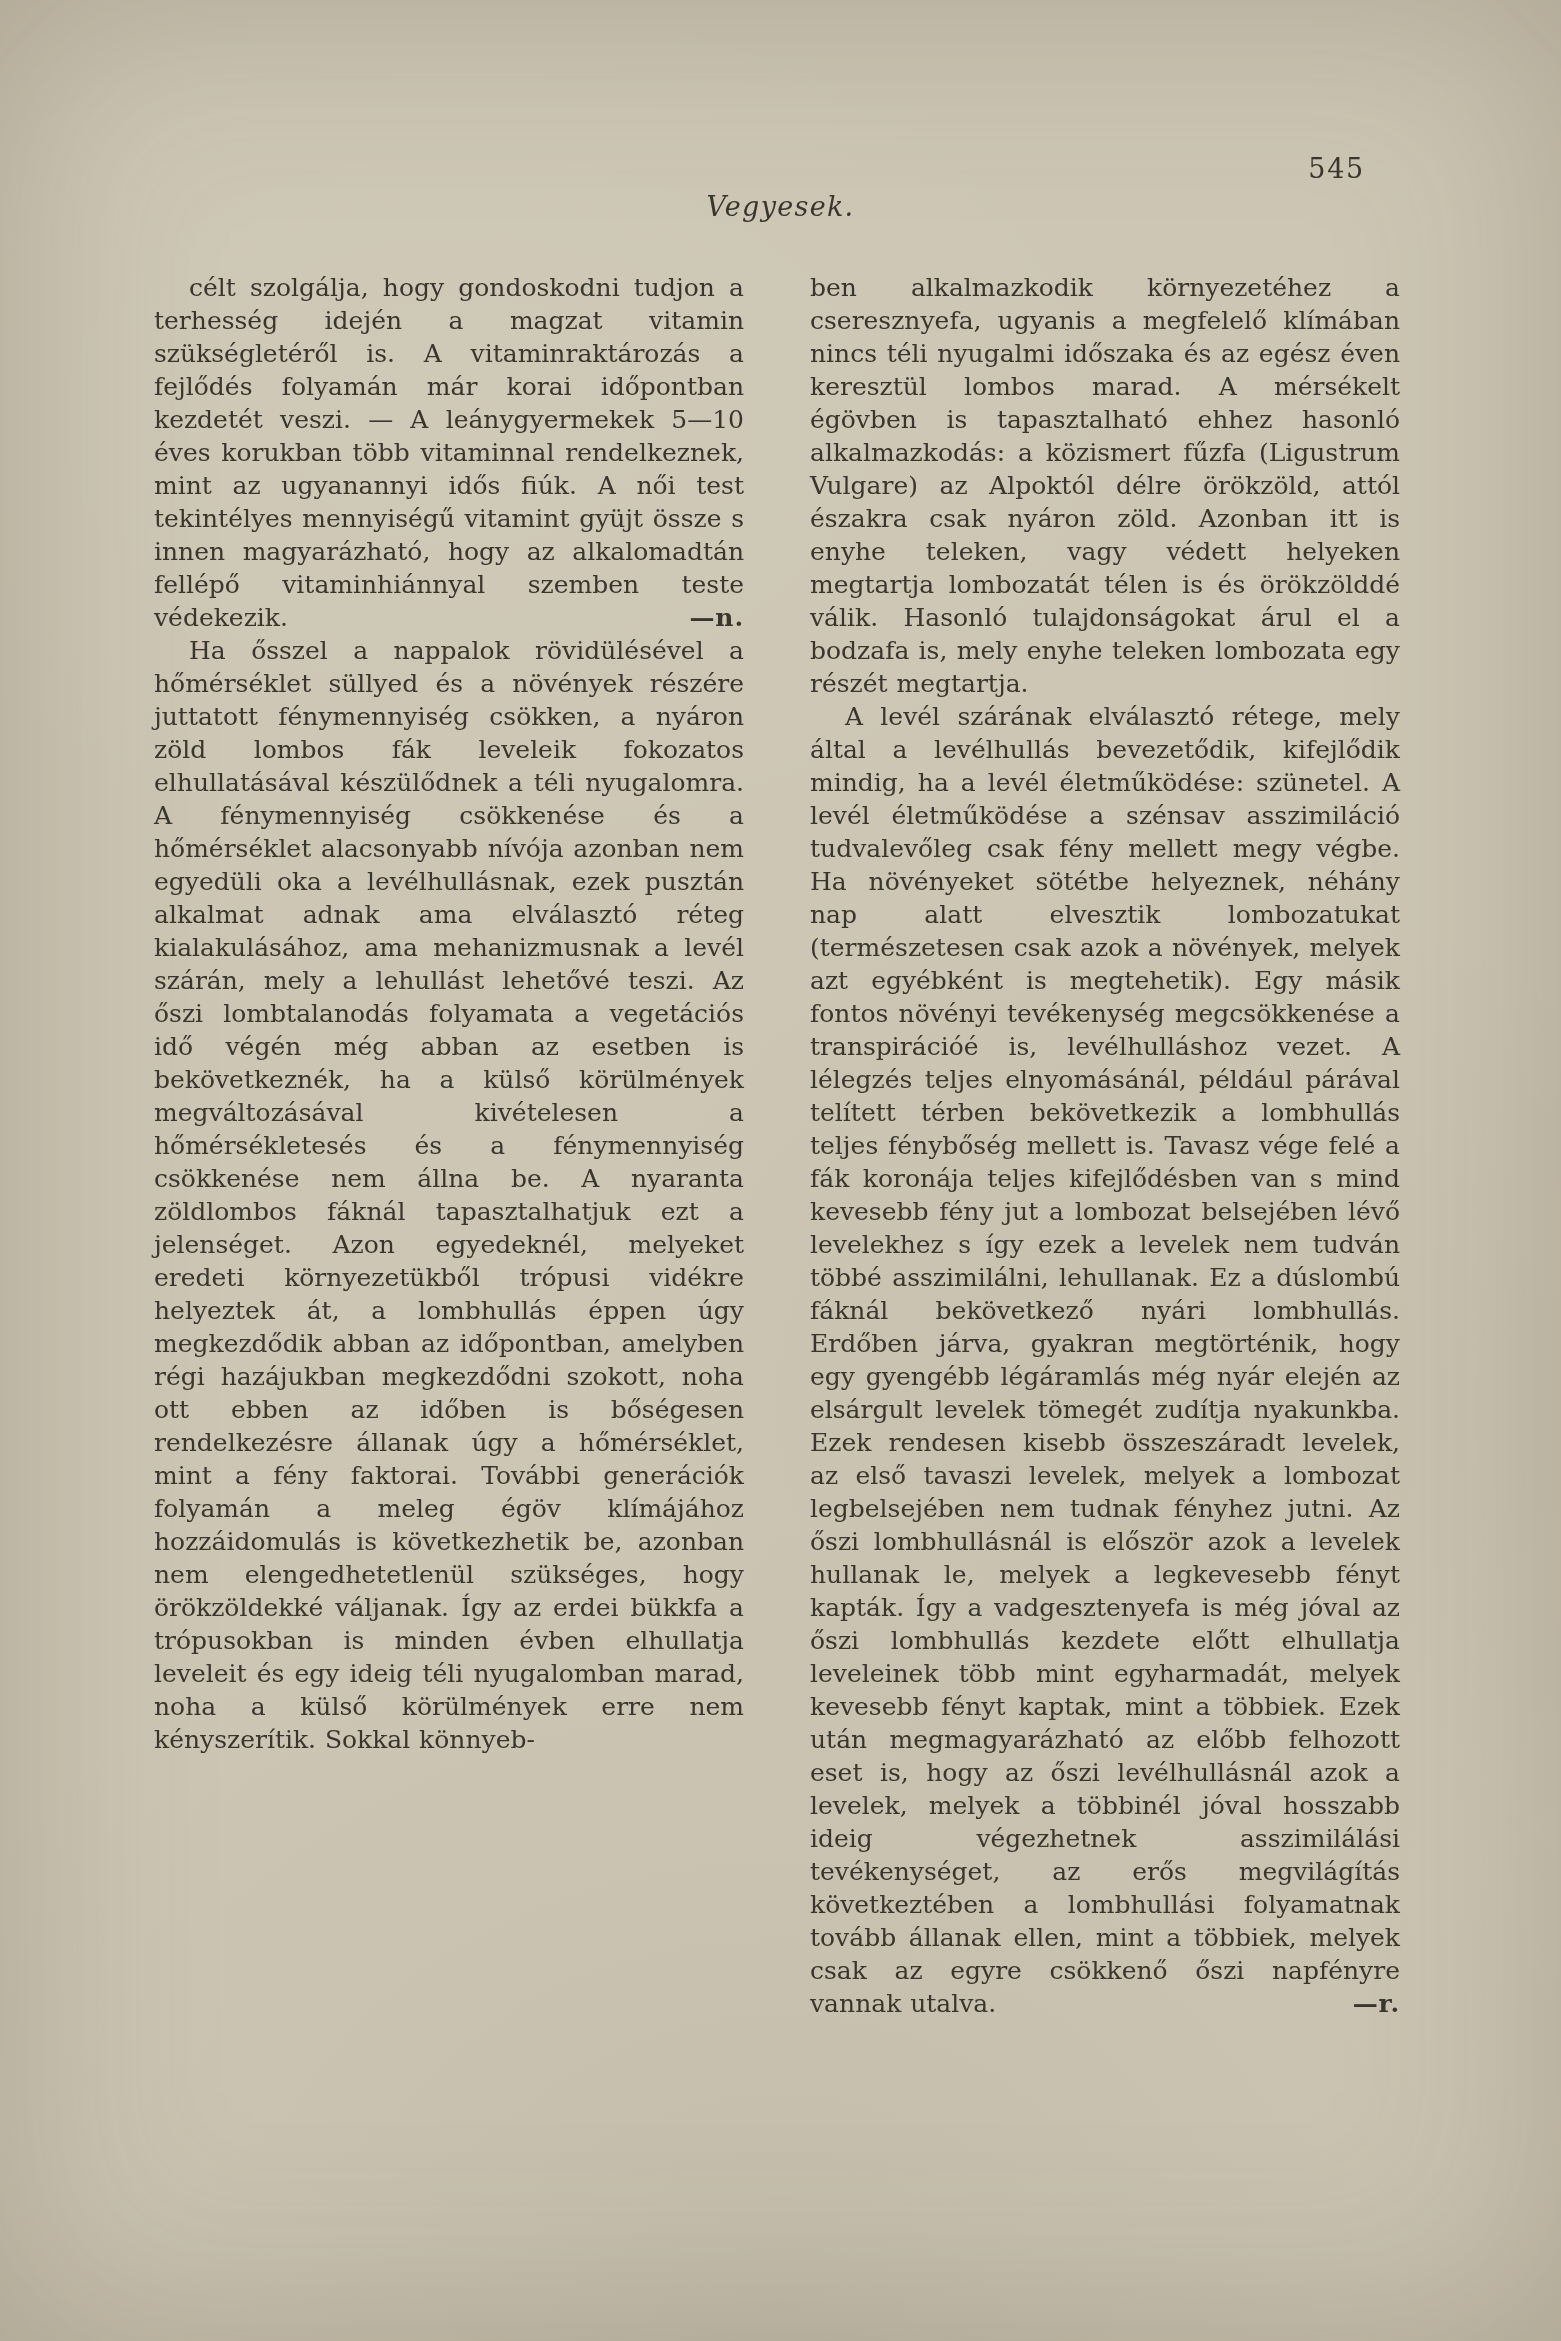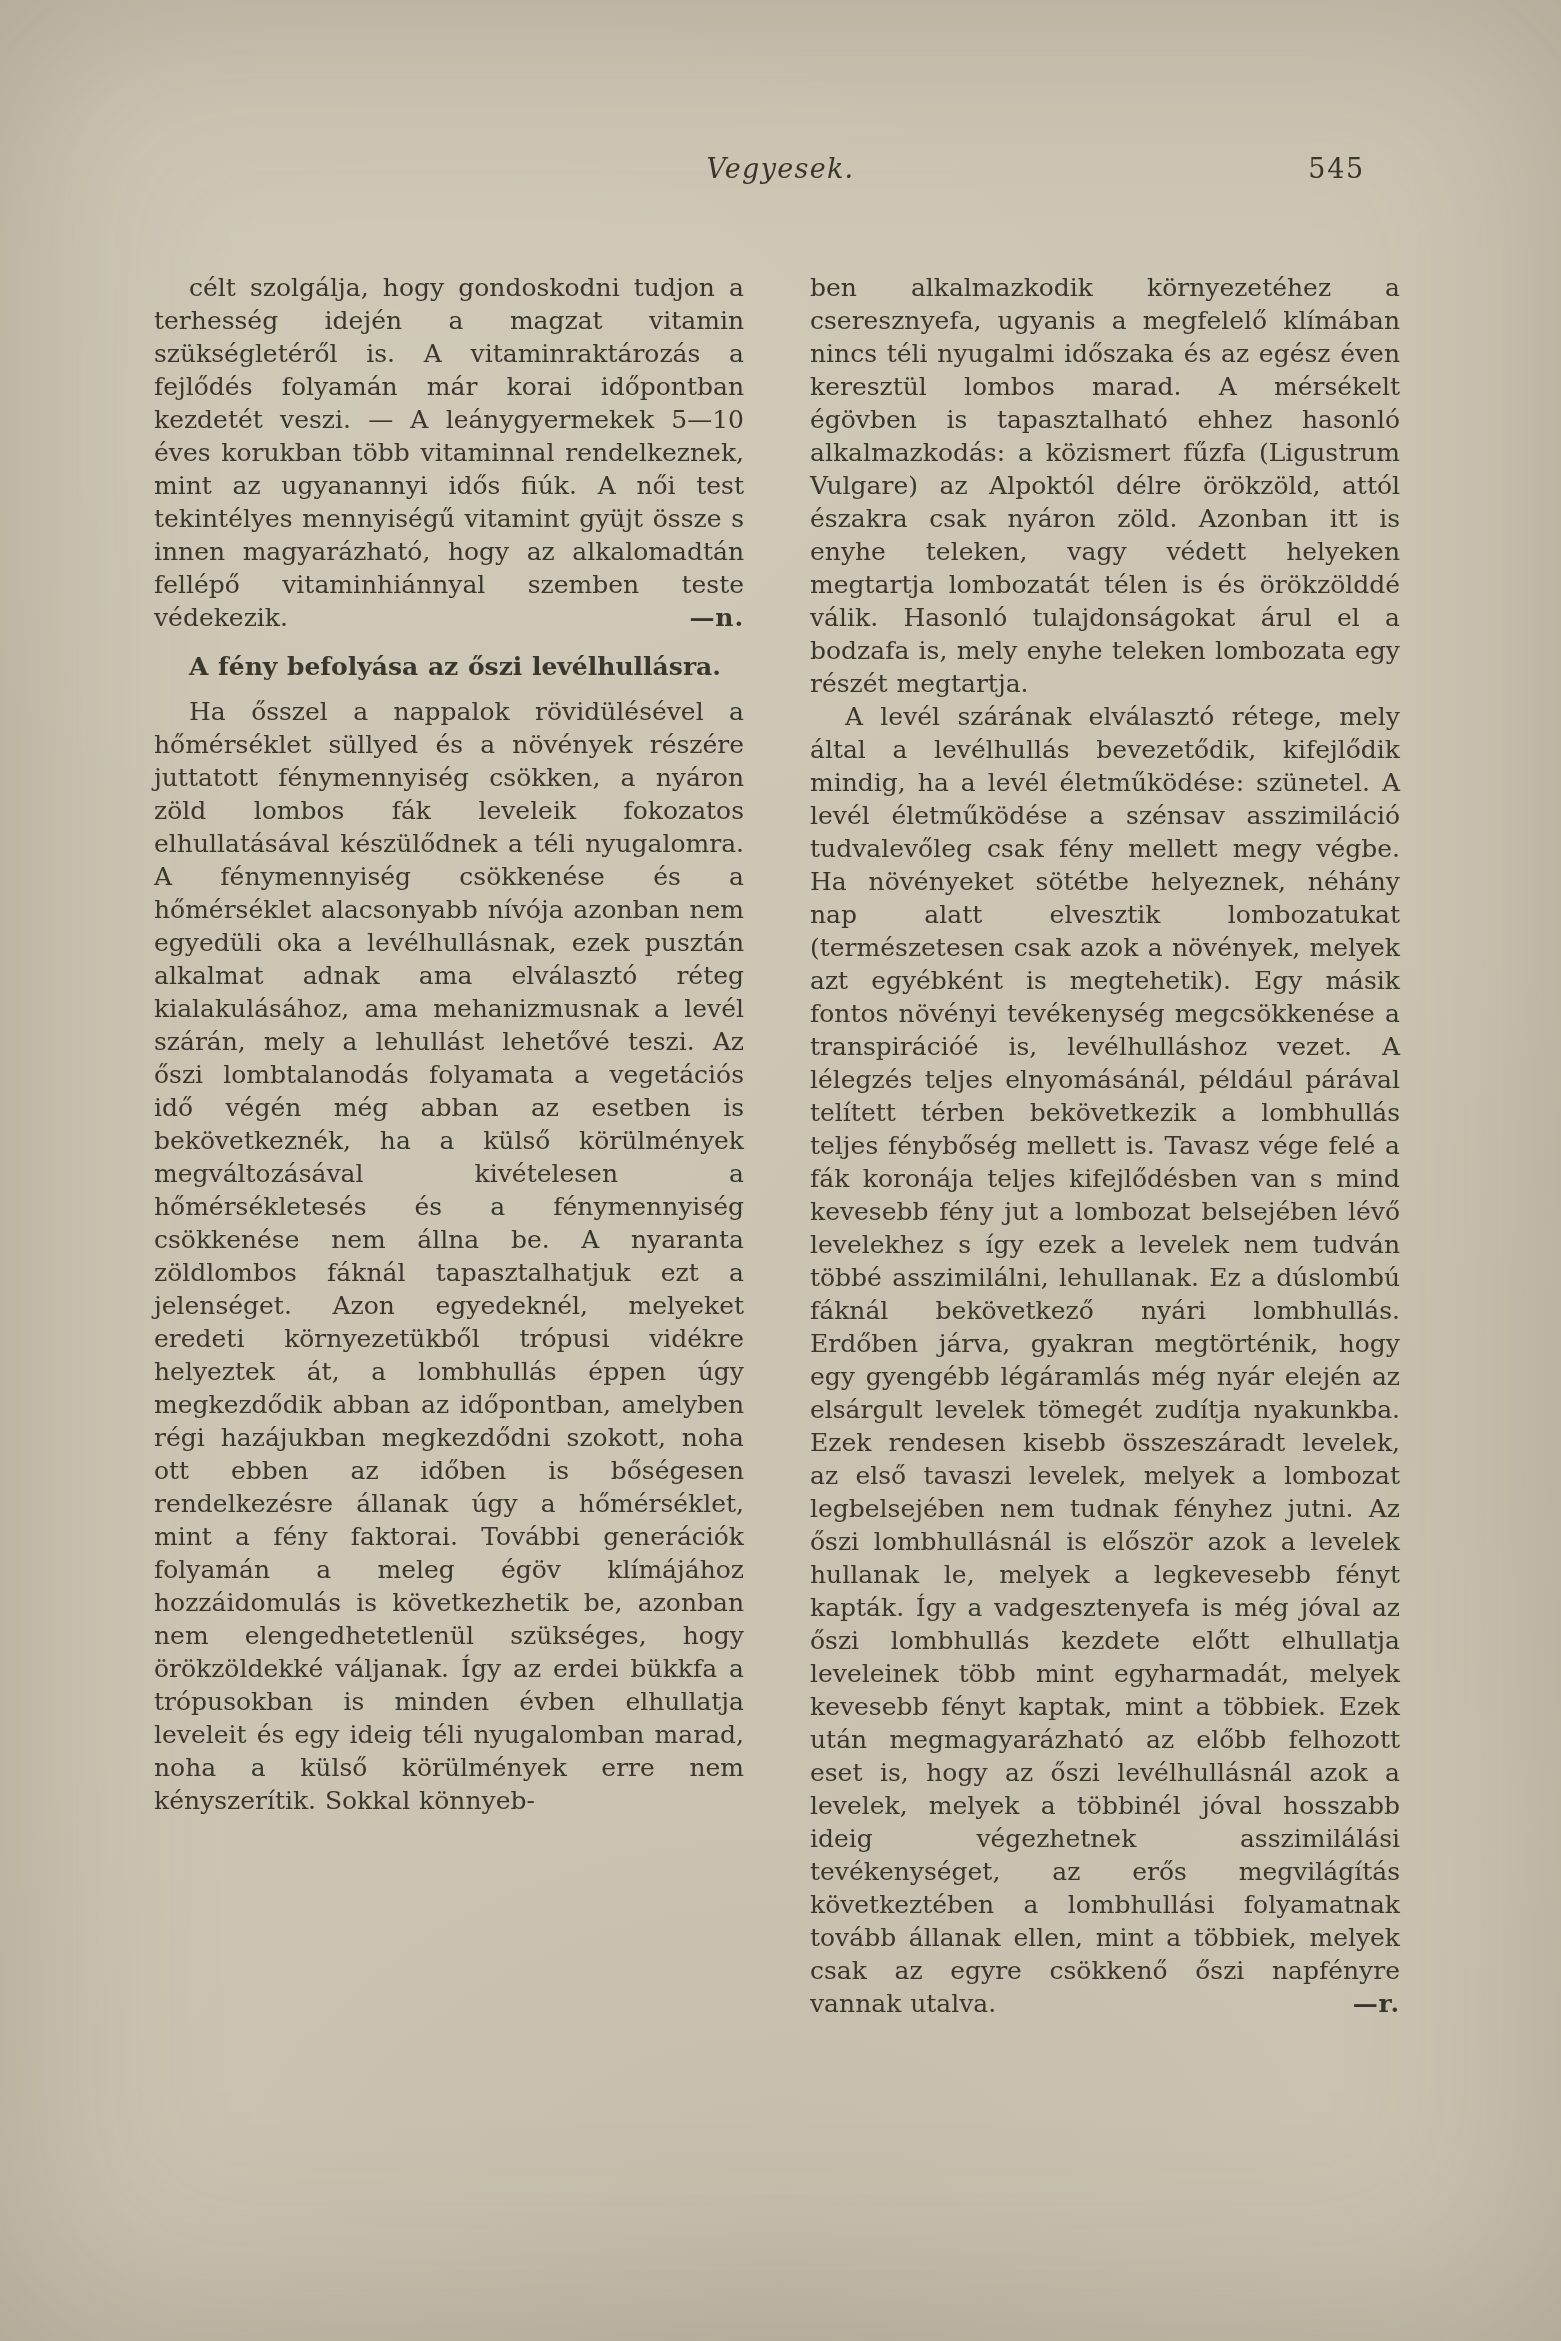--- a/index.html
+++ b/index.html
@@ -29,20 +29,21 @@
     right: 154px;
     height: 38px;
     font-size: 27px;
   }
   .running-title {
     position: absolute;
     left: 50%;
     transform: translateX(-50%);
     font-style: italic;
     letter-spacing: 1.3px;
+    margin-top: 38px;
   }
   .page-number {
     position: absolute;
     right: 42px;
     top: 0;
     letter-spacing: 1.7px;
   }
   .columns {
     position: absolute;
     top: 271px;
@@ -90,21 +91,20 @@
   </header>
 
   <main class="columns">
 
     <section class="col">
       <p class="para">
         <span>célt szolgálja, hogy gondoskodni tudjon a terhesség idején a magzat vitamin szükségletéről is. A vitaminraktározás a fejlődés folyamán már korai időpontban kezdetét veszi. — A leánygyermekek 5—10 éves korukban több vitaminnal rendelkeznek, mint az ugyanannyi idős fiúk. A női test tekintélyes mennyiségű vitamint gyüjt össze s innen magyarázható, hogy az alkalomadtán fellépő vitaminhiánnyal szemben teste védekezik.</span>
         <span class="sig">—n.</span>
       </p>
 
-      <h2 class="heading">A fény befolyása az őszi levélhullásra.</h2>
 
 
       <p class="para">Ha ősszel a nappalok rövidülésével a hőmérséklet süllyed és a növények részére juttatott fénymennyiség csökken, a nyáron zöld lombos fák leveleik fokozatos elhullatásával készülődnek a téli nyugalomra. A fénymennyiség csökkenése és a hőmérséklet alacsonyabb nívója azonban nem egyedüli oka a levélhullásnak, ezek pusztán alkalmat adnak ama elválasztó réteg kialakulásához, ama mehanizmusnak a levél szárán, mely a lehullást lehetővé teszi. Az őszi lombtalanodás folyamata a vegetációs idő végén még abban az esetben is bekövetkeznék, ha a külső körülmények megváltozásával kivételesen a hőmérsékletesés és a fénymennyiség csökkenése nem állna be. A nyaranta zöldlombos fáknál tapasztalhatjuk ezt a jelenséget. Azon egyedeknél, melyeket eredeti környezetükből trópusi vidékre helyeztek át, a lombhullás éppen úgy megkezdődik abban az időpontban, amelyben régi hazájukban megkezdődni szokott, noha ott ebben az időben is bőségesen rendelkezésre állanak úgy a hőmérséklet, mint a fény faktorai. További generációk folyamán a meleg égöv klímájához hozzáidomulás is következhetik be, azonban nem elengedhetetlenül szükséges, hogy örökzöldekké váljanak. Így az erdei bükkfa a trópusokban is minden évben elhullatja leveleit és egy ideig téli nyugalomban marad, noha a külső körülmények erre nem kényszerítik. Sokkal könnyeb-</p>
     </section>
 
     <section class="col">
       <p class="para no-indent">ben alkalmazkodik környezetéhez a cseresznyefa, ugyanis a megfelelő klímában nincs téli nyugalmi időszaka és az egész éven keresztül lombos marad. A mérsékelt égövben is tapasztalható ehhez hasonló alkalmazkodás: a közismert fűzfa (Ligustrum Vulgare) az Alpoktól délre örökzöld, attól északra csak nyáron zöld. Azonban itt is enyhe teleken, vagy védett helyeken megtartja lombozatát télen is és örökzölddé válik. Hasonló tulajdonságokat árul el a bodzafa is, mely enyhe teleken lombozata egy részét megtartja.</p>
 
       <p class="para">
         <span>A levél szárának elválasztó rétege, mely által a levélhullás bevezetődik, kifejlődik mindig, ha a levél életműködése: szünetel. A levél életműködése a szénsav asszimiláció tudvalevőleg csak fény mellett megy végbe. Ha növényeket sötétbe helyeznek, néhány nap alatt elvesztik lombozatukat (természetesen csak azok a növények, melyek azt egyébként is megtehetik). Egy másik fontos növényi tevékenység megcsökkenése a transpirációé is, levélhulláshoz vezet. A lélegzés teljes elnyomásánál, például párával telített térben bekövetkezik a lombhullás teljes fénybőség mellett is. Tavasz vége felé a fák koronája teljes kifejlődésben van s mind kevesebb fény jut a lombozat belsejében lévő levelekhez s így ezek a levelek nem tudván többé asszimilálni, lehullanak. Ez a dúslombú fáknál bekövetkező nyári lombhullás. Erdőben járva, gyakran megtörténik, hogy egy gyengébb légáramlás még nyár elején az elsárgult levelek tömegét zudítja nyakunkba. Ezek rendesen kisebb összeszáradt levelek, az első tavaszi levelek, melyek a lombozat legbelsejében nem tudnak fényhez jutni. Az őszi lombhullásnál is először azok a levelek hullanak le, melyek a legkevesebb fényt kapták. Így a vadgesztenyefa is még jóval az őszi lombhullás kezdete előtt elhullatja leveleinek több mint egyharmadát, melyek kevesebb fényt kaptak, mint a többiek. Ezek után megmagyarázható az előbb felhozott eset is, hogy az őszi levélhullásnál azok a levelek, melyek a többinél jóval hosszabb ideig végezhetnek asszimilálási tevékenységet, az erős megvilágítás következtében a lombhullási folyamatnak tovább állanak ellen, mint a többiek, melyek csak az egyre csökkenő őszi napfényre vannak utalva.</span>

